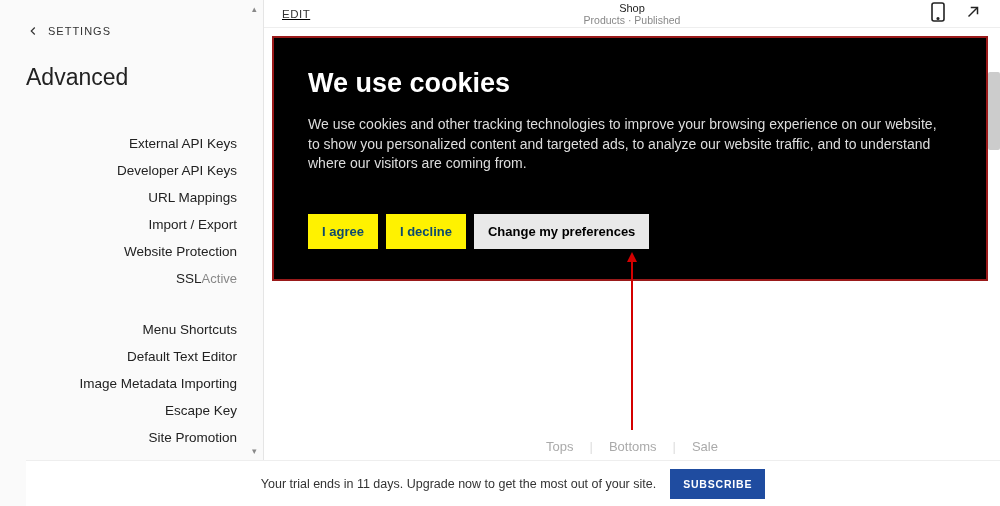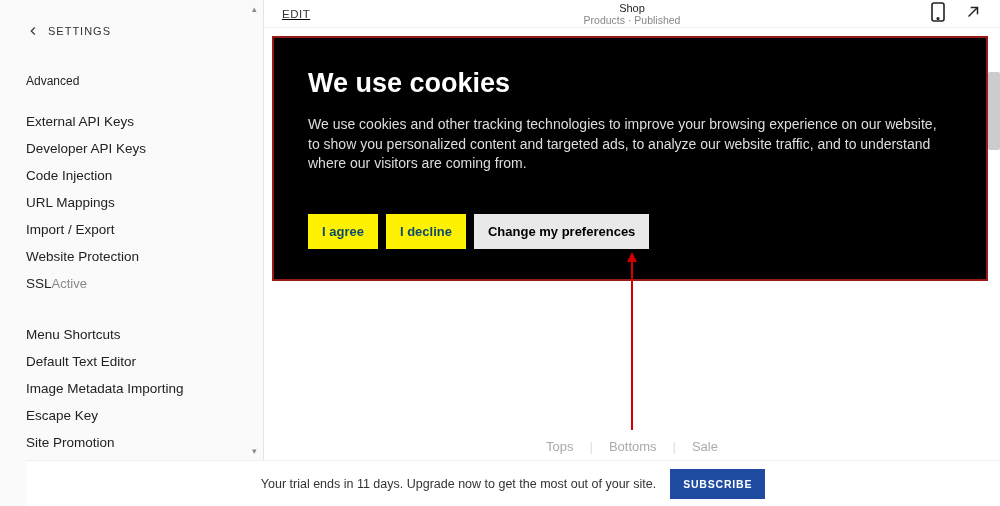--- a/index.html
+++ b/index.html
@@ -1,26 +1,26 @@
 <!DOCTYPE html>
 <html><head>
   <meta charset="utf-8">
   <style>
     * { box-sizing: border-box; margin: 0; padding: 0; }
     body { font-family: -apple-system, BlinkMacSystemFont, "Segoe UI", Helvetica, Arial, sans-serif; width: 1000px; height: 506px; overflow: hidden; background: #fafafa; position: relative; }
     
     .layout { display: flex; height: 460px; }
     
     .sidebar { width: 263px; background: #fafafa; padding: 24px 26px 0 26px; flex-shrink: 0; }
-    .sidebar-header { display: flex; align-items: center; margin-bottom: 36px; gap: 8px; cursor: pointer; }
+    .sidebar-header { display: flex; align-items: center; margin-bottom: 26px; gap: 8px; cursor: pointer; }
     .sidebar-header svg { width: 14px; height: 14px; }
     .sidebar-header-text { font-size: 11px; font-weight: 500; letter-spacing: 1px; color: #333; }
-    .sidebar-title { font-size: 12px; font-weight: 500; color: #222; margin-bottom: 20px; }
+    .sidebar-title { font-size: 23px; font-weight: 500; color: #222; margin-bottom: 39px; }
     .sidebar-list { list-style: none; }
-    .sidebar-item { display: flex; justify-content: flex-start; font-size: 13.5px; color: #222; padding: 6px 0; cursor: pointer; }
+    .sidebar-item { display: flex; justify-content: flex-end; font-size: 13.5px; color: #222; padding: 6px 0; cursor: pointer; }
     .sidebar-item.with-gap-above { margin-top: 24px; }
     .sidebar-status { color: #888; font-size: 13px; }
     
     .main { flex: 1; background: #fff; border-left: 1px solid #e5e5e5; display: flex; flex-direction: column; position: relative; }
     .topbar { height: 28px; border-bottom: 1px solid #eee; display: flex; align-items: center; justify-content: space-between; padding: 0 18px; text-decoration: underline; }
     .topbar-left { font-size: 11.5px; letter-spacing: 0.5px; color: #333; cursor: pointer; }
     .topbar-center { text-align: center; position: absolute; left: 50%; transform: translateX(-50%); }
     .topbar-center-top { font-size: 11px; color: #222; }
     .topbar-center-sub { font-size: 10.5px; color: #888; }
     .topbar-right { display: flex; gap: 18px; align-items: center; }
@@ -63,23 +63,20 @@
         </svg>
       <span class="sidebar-header-text">SETTINGS</span>
     </div>
     <h1 class="sidebar-title">Advanced</h1>
     <ul class="sidebar-list" id="sidebar-list">
         <li class="sidebar-item">
           <span>External API Keys</span>
         </li>
         <li class="sidebar-item">
           <span>Developer API Keys</span>
-        </li>
-        <li class="sidebar-item">
-          <span>Code Injection</span>
         </li>
         <li class="sidebar-item">
           <span>URL Mappings</span>
         </li>
         <li class="sidebar-item">
           <span>Import / Export</span>
         </li>
         <li class="sidebar-item">
           <span>Website Protection</span>
         </li>

